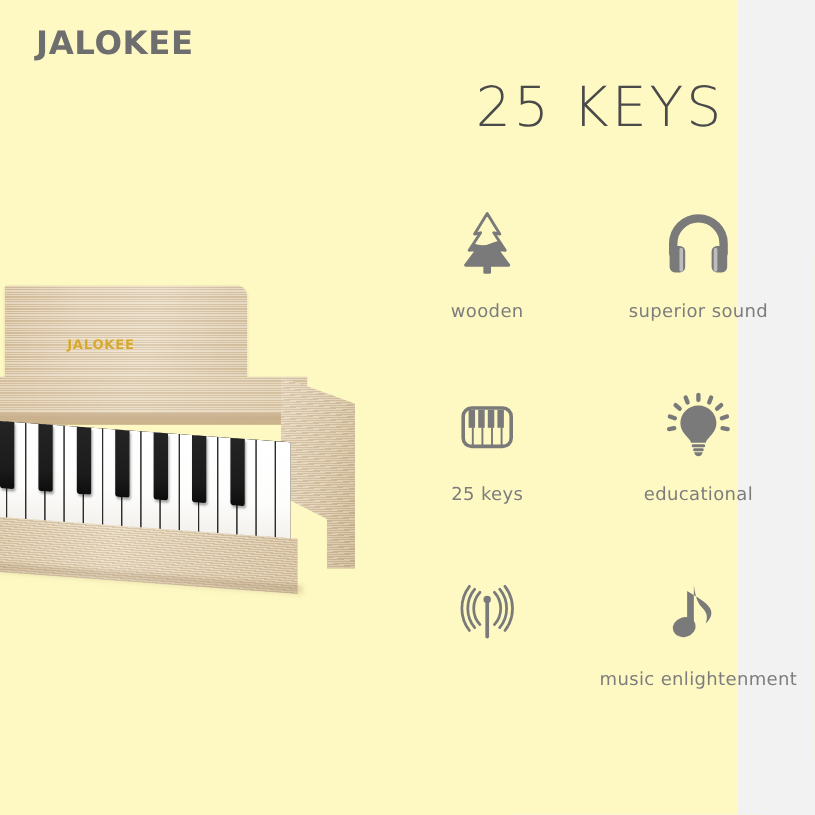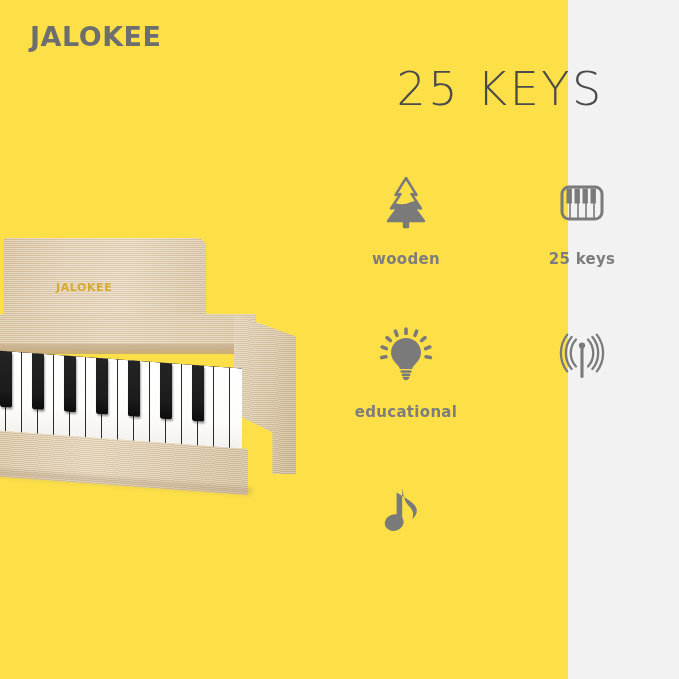--- a/index.html
+++ b/index.html
@@ -9,23 +9,23 @@
   body {
     width: 679px;
     height: 679px;
     background: #f2f2f2;
     font-family: "Liberation Sans", sans-serif;
     overflow: hidden;
     position: relative;
   }
   #page {
     position: relative;
-    width: 568px;
+    width: 615px;
     height: 679px;
-    background: #fde047;
+    background: #fef9c3;
   }
 
   
   .brand-logo {
     position: absolute;
     left: 30px;
     top: 23px;
     font-family: "DejaVu Sans", sans-serif;
     font-size: 27px;
     font-weight: bold;
@@ -72,21 +72,21 @@
     height: 72px;
     display: flex;
     align-items: center;
     justify-content: center;
   }
   .feature-icon svg { display: block; }
   .feature-label {
     margin-top: 12px;
     font-family: "DejaVu Sans", sans-serif;
     font-size: 15px;
-    font-weight: 700;
+    font-weight: 400;
     color: #7d7d7d;
     letter-spacing: 0.3px;
     text-align: center;
     white-space: nowrap;
   }
 
   
   .product-photo {
     position: absolute;
     left: -4px;
@@ -295,20 +295,32 @@
             <path d="M29 5 L18.5 22 L23.5 21 L14 35.5 L21 34.5 L11 48 L27 48 L27 54 L31 54 L31 48 L47 48 L37 34.5 L44 35.5 L34.5 21 L39.5 22 Z"></path>
           </clipPath>
           <g clip-path="url(#treeClip)">
             <path d="M-2 30 Q 10 28 18 30 Q 26 33 34 29 Q 44 25 60 29 L60 60 L-2 60 Z" fill="#7a7a7a"></path>
           </g>
         </svg>
       </div>
       <div class="feature-label">wooden</div>
     </div>
 
+    <div class="feature-cell">
+      <div class="feature-icon">
+        <svg width="58" height="58" viewBox="0 0 58 58" aria-hidden="true">
+          <path d="M8 38 L8 30 A21 21 0 0 1 50 30 L50 38" fill="none" stroke="#7a7a7a" stroke-width="7" stroke-linecap="round"></path>
+          <rect x="5" y="32" width="13" height="22" rx="4.5" fill="#7a7a7a"></rect>
+          <rect x="40" y="32" width="13" height="22" rx="4.5" fill="#7a7a7a"></rect>
+          <rect x="13.2" y="33.5" width="3" height="20" rx="1.5" fill="#bdbdbd"></rect>
+          <rect x="41.8" y="33.5" width="3" height="20" rx="1.5" fill="#bdbdbd"></rect>
+        </svg>
+      </div>
+      <div class="feature-label">superior sound</div>
+    </div>
 
     <div class="feature-cell">
       <div class="feature-icon">
         <svg width="58" height="58" viewBox="0 0 58 58" aria-hidden="true">
           <rect x="9" y="14" width="40" height="32" rx="7" ry="7" fill="none" stroke="#7a7a7a" stroke-width="3"></rect>
           <g stroke="#7a7a7a" stroke-width="1.6">
             <line x1="17" y1="30" x2="17" y2="45"></line>
             <line x1="25" y1="30" x2="25" y2="45"></line>
             <line x1="33" y1="30" x2="33" y2="45"></line>
             <line x1="41" y1="30" x2="41" y2="45"></line>
@@ -374,16 +386,17 @@
           <g fill="#7a7a7a">
             <path d="M25.2 7.5 L25.2 39.5 L19.6 39.5 L19.6 12.6
                      C27.8 17.6 36.0 22.2 38.8 27.0
                      C41.0 30.9 39.6 35.4 35.0 39.6
                      C37.2 34.0 36.0 30.4 32.4 26.6
                      C29.4 23.4 26.8 20.4 25.2 7.5 Z"></path>
             <ellipse cx="17.2" cy="42.6" rx="9.6" ry="8.2" transform="rotate(-16 17.2 42.6)"></ellipse>
           </g>
         </svg>
       </div>
+      <div class="feature-label">music enlightenment</div>
     </div>
 
   </div>
 </div>
 
 </body></html>

